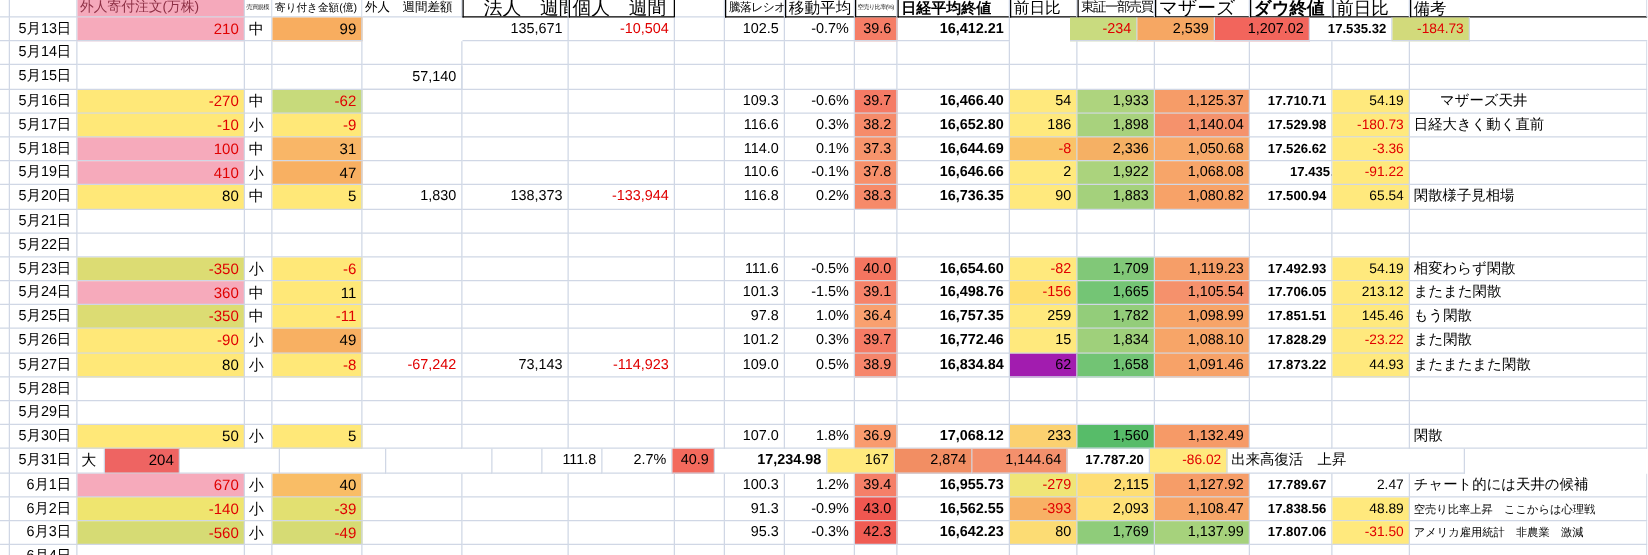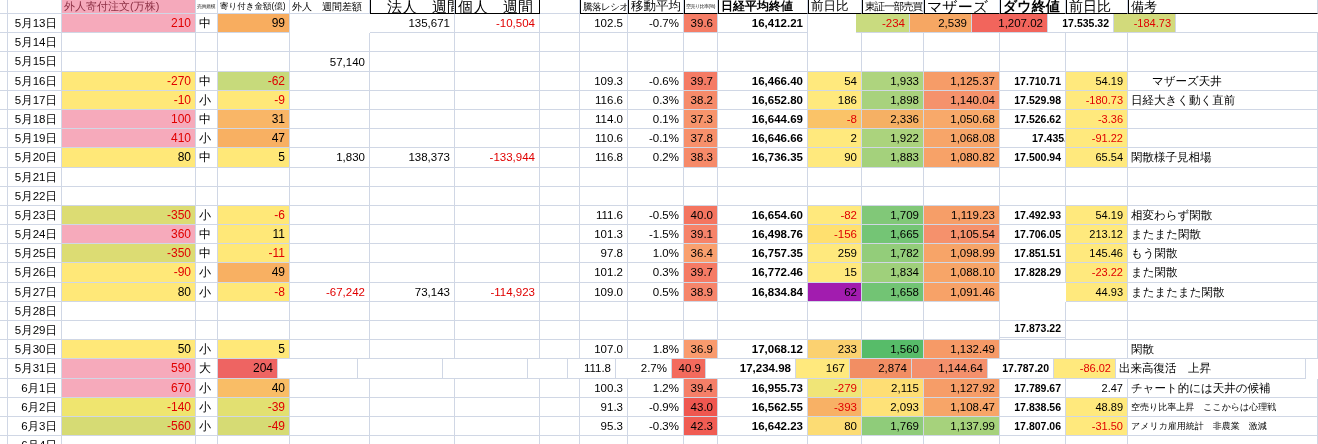--- a/index.html
+++ b/index.html
@@ -363,21 +363,21 @@
       <div class="cell ar" style="width: 85px; font-size: 11.5px;">73,143</div>
       <div class="cell ar" style="width: 85px; font-size: 11.5px; color: rgb(224, 0, 0);">-114,923</div>
       <div class="cell" style="width: 40px;"></div>
       <div class="cell ar" style="width: 48px; font-size: 11.5px;">109.0</div>
       <div class="cell ar" style="width: 56px; font-size: 11.5px;">0.5%</div>
       <div class="cell ar" style="width: 34px; font-size: 11.5px; background: rgb(246, 133, 107);">38.9</div>
       <div class="cell ar b" style="width: 90px; font-size: 11.5px;">16,834.84</div>
       <div class="cell ar" style="width: 54px; font-size: 11.5px; background: #a21caf;">62</div>
       <div class="cell ar" style="width: 62px; font-size: 11.5px; background: rgb(114, 196, 116);">1,658</div>
       <div class="cell ar" style="width: 76px; font-size: 11.5px; background: rgb(247, 162, 104);">1,091.46</div>
-      <div class="cell ar b" style="width: 66px; font-size: 10.5px; margin-top: 36px;">17.873.22</div>
+      <div class="cell ar b" style="width: 66px; font-size: 10.5px;">17.873.22</div>
       <div class="cell ar" style="width: 62px; font-size: 11px; background: rgb(255, 233, 125);">44.93</div>
       <div class="cell al" style="width: 190px; font-size: 11.5px;">またまたまた閑散</div>
     </div>
     <div class="row data">
       <div class="cell" style="width: 8px;"></div>
       <div class="cell ar" style="width: 54px; font-size: 11.5px;">5月28日</div>
       <div class="cell ar" style="width: 134px; font-size: 12px;"></div>
       <div class="cell al" style="width: 22px; font-size: 12px;"></div>
       <div class="cell ar" style="width: 72px; font-size: 12px;"></div>
       <div class="cell ar" style="width: 80px; font-size: 11.5px;"></div>
@@ -433,21 +433,20 @@
       <div class="cell ar" style="width: 54px; font-size: 11.5px; background: rgb(251, 209, 112);">233</div>
       <div class="cell ar" style="width: 62px; font-size: 11.5px; background: rgb(87, 188, 105);">1,560</div>
       <div class="cell ar" style="width: 76px; font-size: 11.5px; background: rgb(246, 154, 103);">1,132.49</div>
       <div class="cell ar b" style="width: 66px; font-size: 10.5px;"></div>
       <div class="cell ar" style="width: 62px; font-size: 11px;"></div>
       <div class="cell al" style="width: 190px; font-size: 11.5px;">閑散</div>
     </div>
     <div class="row data">
       <div class="cell" style="width: 8px;"></div>
       <div class="cell ar" style="width: 54px; font-size: 11.5px;">5月31日</div>
-      <div class="cell ar" style="width: 134px; font-size: 12px; background: rgb(246, 170, 187); color: rgb(224, 0, 0);">590</div>
       <div class="cell al" style="width: 22px; font-size: 12px;">大</div>
       <div class="cell ar" style="width: 60px; font-size: 12px; background: rgb(238, 100, 98);">204</div>
       <div class="cell ar" style="width: 80px; font-size: 11.5px;"></div>
       <div class="cell ar" style="width: 85px; font-size: 11.5px;"></div>
       <div class="cell ar" style="width: 85px; font-size: 11.5px;"></div>
       <div class="cell" style="width: 40px;"></div>
       <div class="cell ar" style="width: 48px; font-size: 11.5px;">111.8</div>
       <div class="cell ar" style="width: 56px; font-size: 11.5px;">2.7%</div>
       <div class="cell ar" style="width: 34px; font-size: 11.5px; background: rgb(243, 106, 93);">40.9</div>
       <div class="cell ar b" style="width: 90px; font-size: 11.5px;">17,234.98</div>

